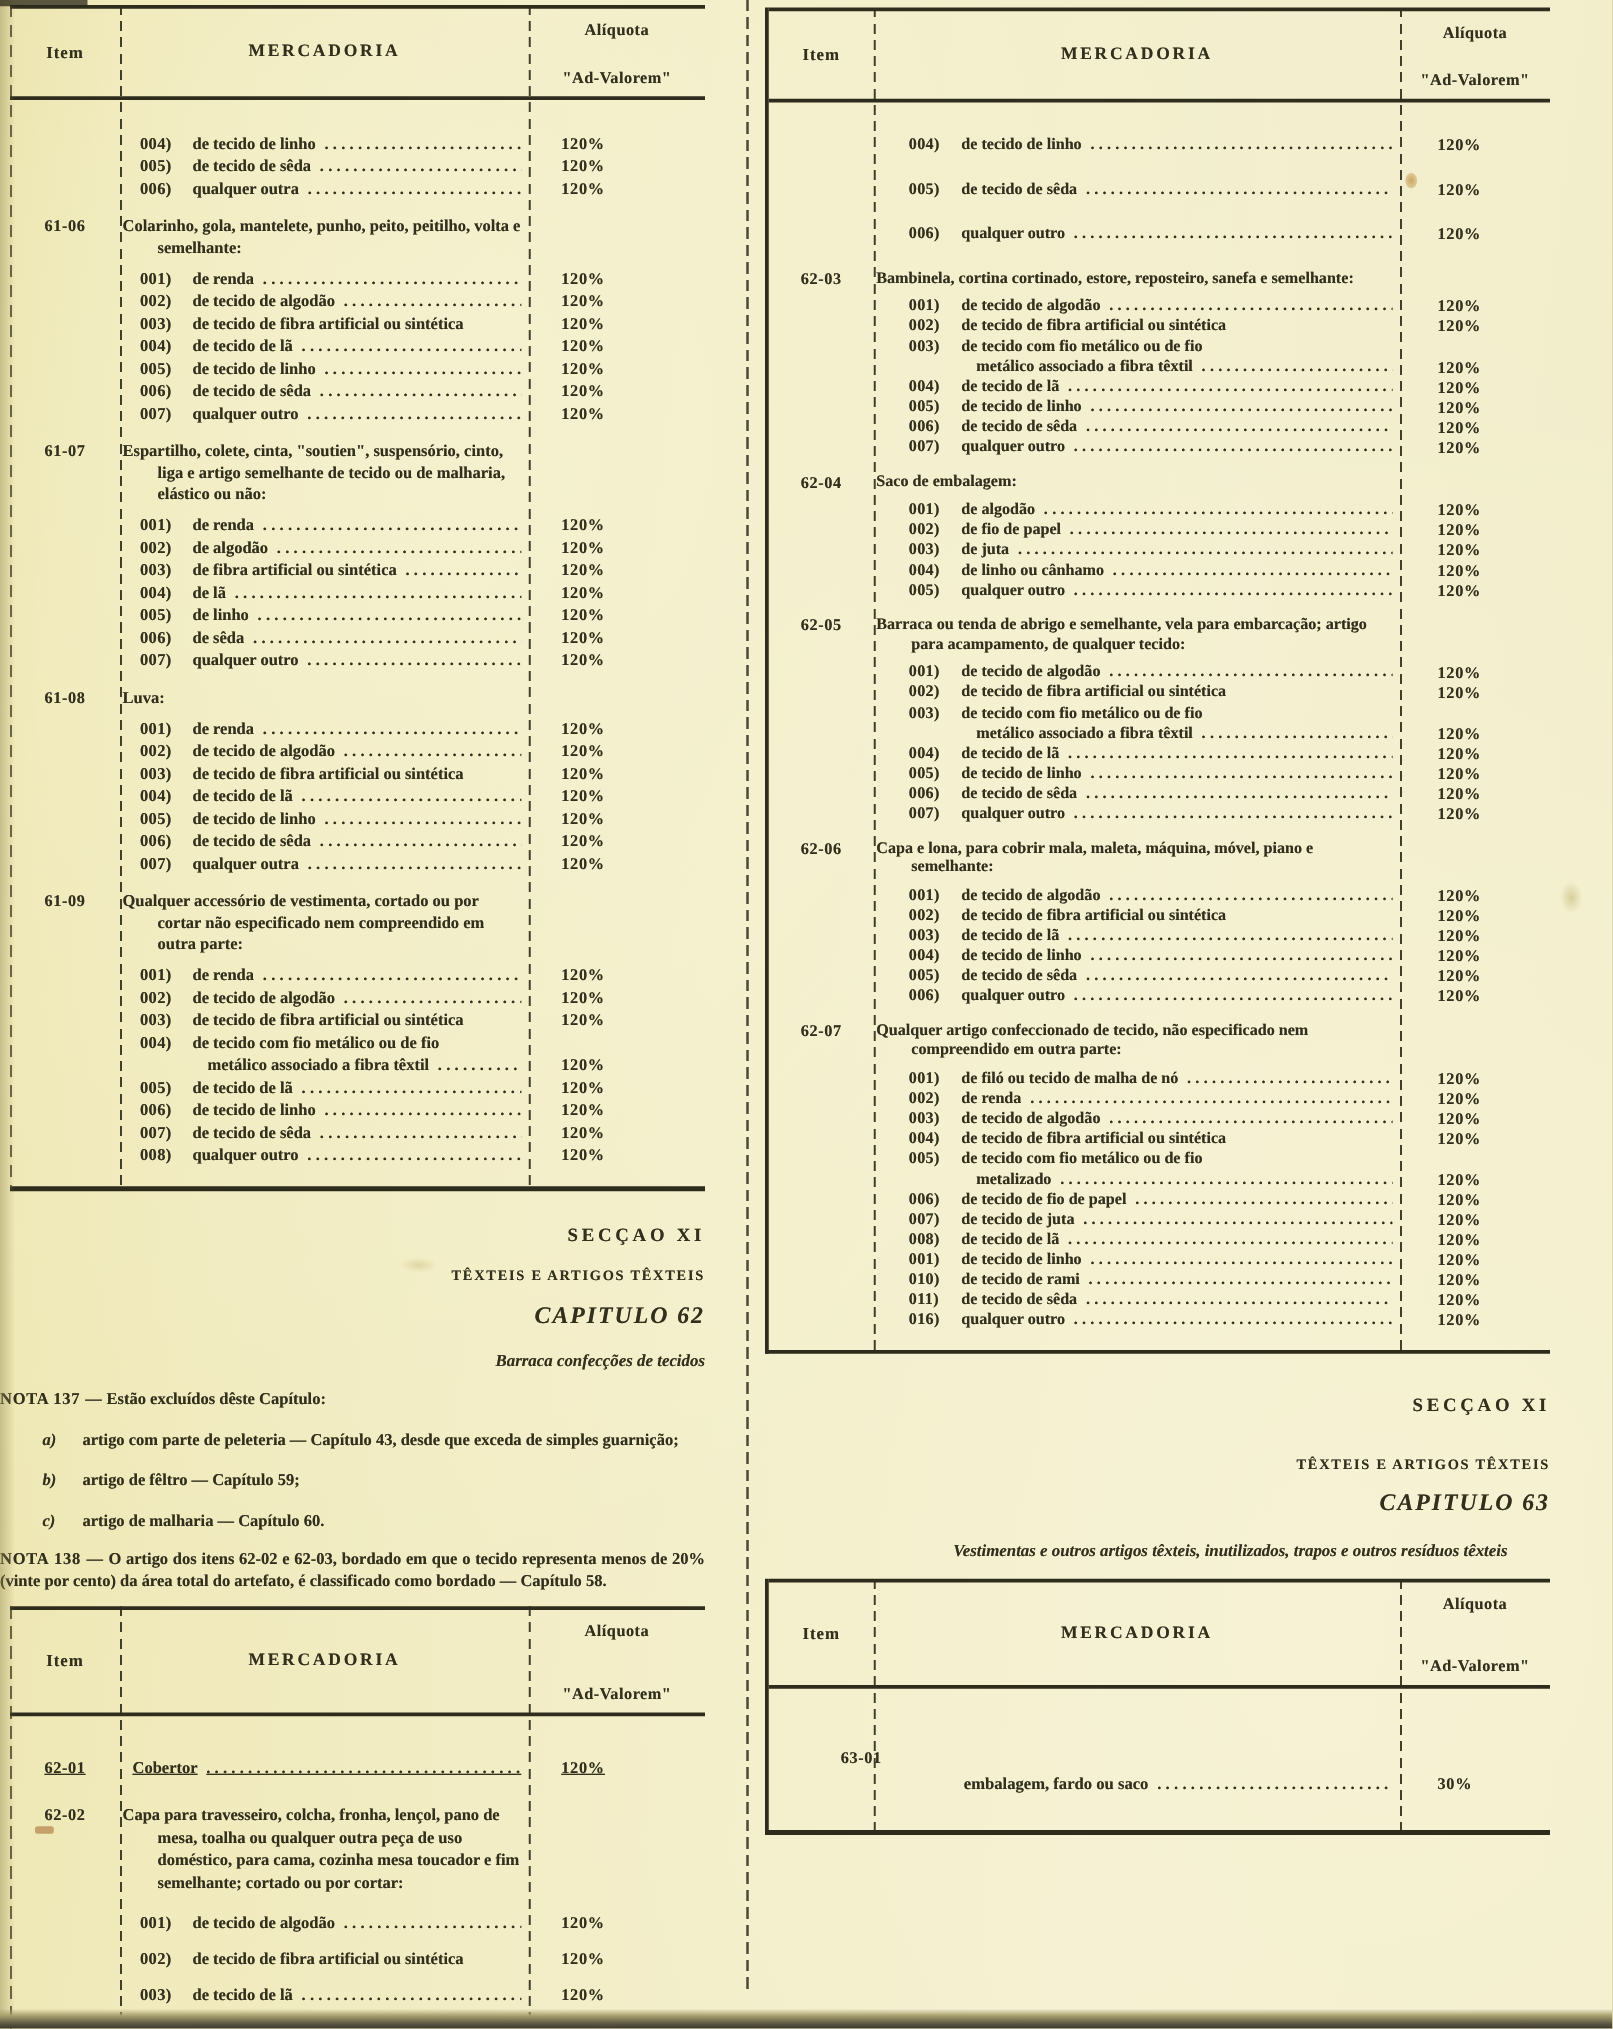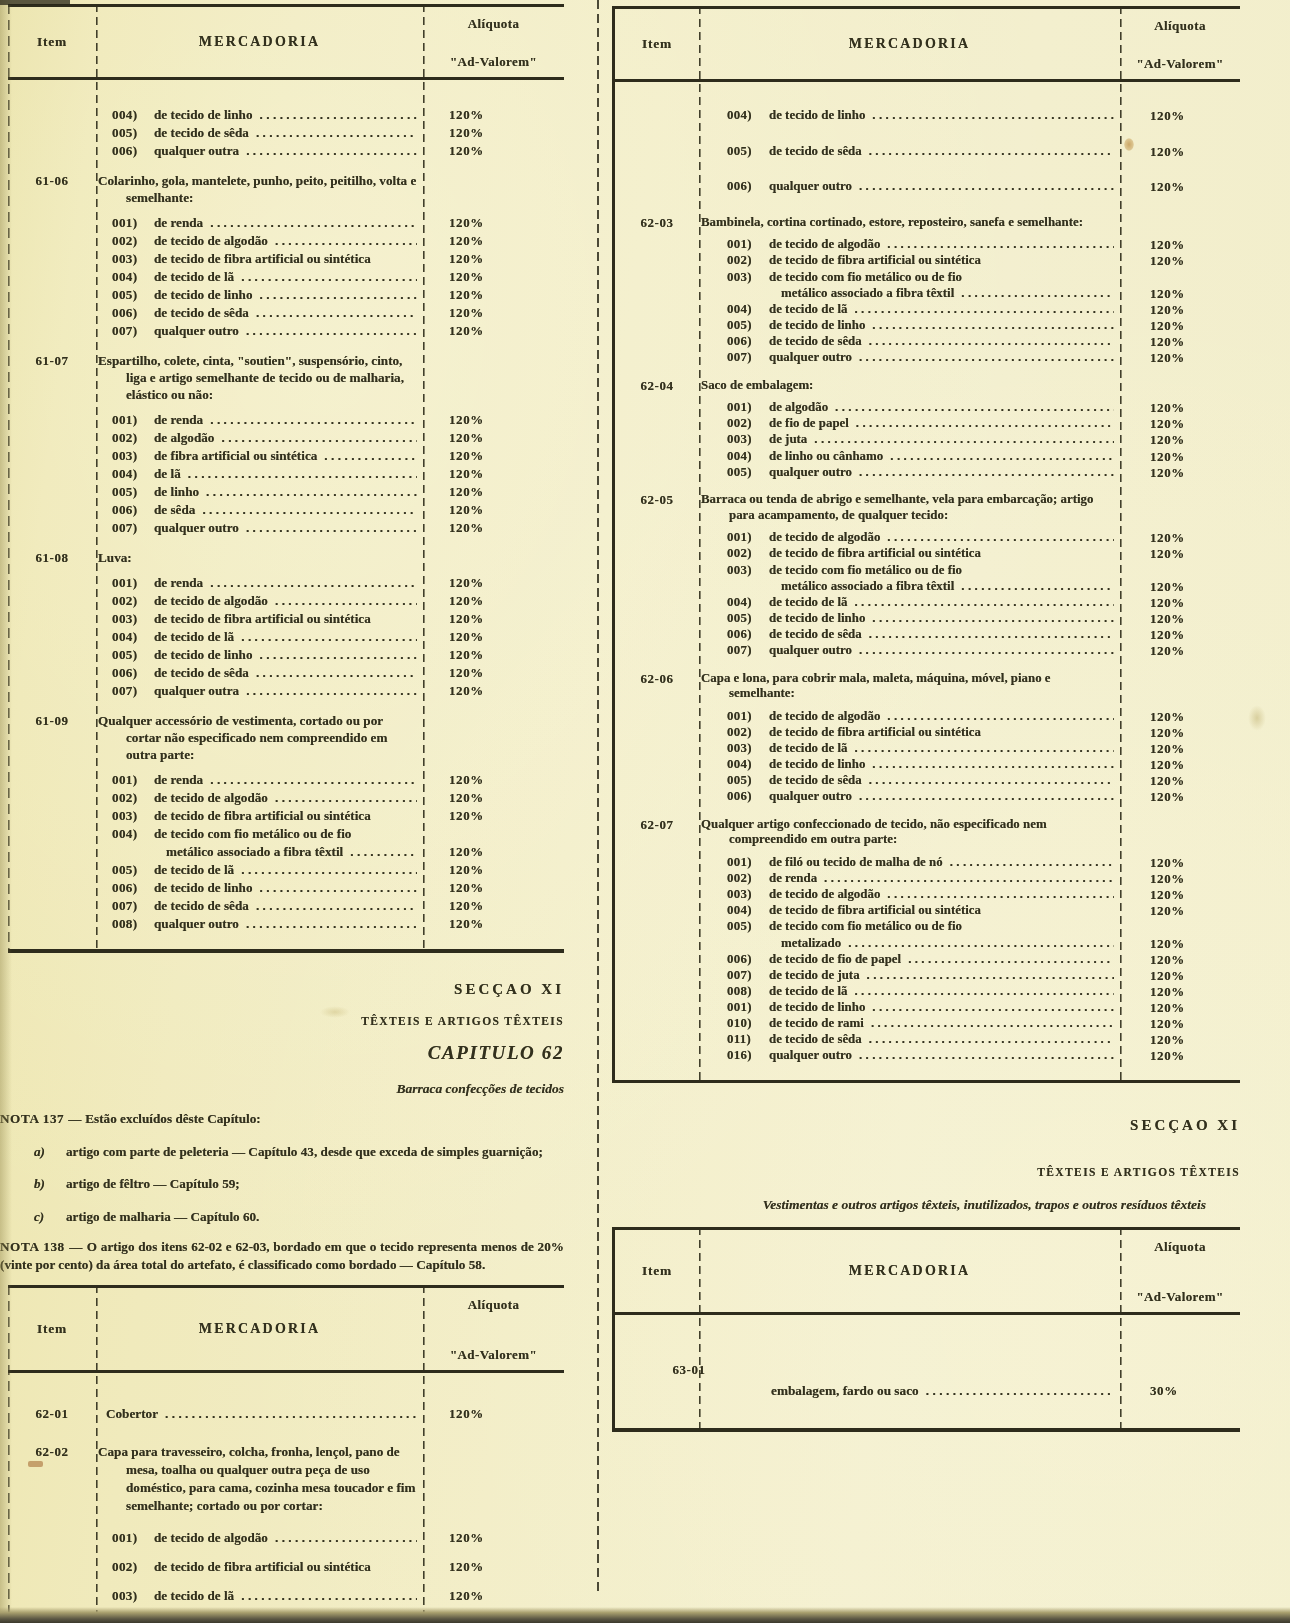--- a/index.html
+++ b/index.html
@@ -92,21 +92,21 @@
   .t-r1 .row.item{margin:12px 0 7px;}
   .row.item .c-desc{padding-left:30px;text-indent:-28px;}
   .t3 .row.item .c-desc{padding-left:40px;text-indent:-28px;margin-bottom:0;}
   .t3 .row.item{margin:0;}
   .row.item.irate{align-items:flex-end;margin:0 0 8px;}
   .row.item.irate .c-desc{display:flex;align-items:baseline;text-indent:0;padding-left:10px;}
 
   
   .t2 .row{line-height:18px;margin-bottom:11px;}
   .t2 .row.item{margin:20px 0 14px;}
-  .t2 .row.item.irate{margin:0 0 14px;}
+  .t2 .row.item.irate{margin:0 0 14px;text-decoration:underline;}
   .t-r1 .tbody > .row:nth-child(-n+3){margin-bottom:20px;}
 
   
   .sect{text-align:right;}
   .s1{font-size:15px;letter-spacing:3px;margin-top:28px;}
   .s2{font-size:11.5px;letter-spacing:1.4px;margin-top:17px;}
   .s3{font-size:19px;font-style:italic;letter-spacing:1.6px;margin-top:15px;}
   .s4{font-size:13.5px;font-style:italic;margin-top:16px;line-height:17px;}
   .sectr .s1{margin-top:34px;}
   .sectr .s2{margin-top:32px;}
@@ -959,20 +959,21 @@
               <span class="fill"></span>
             </div>
             <div class="c-rate">120%</div>
           </div>
         </div>
     </section>
 
     <div class="sect sectr">
       <div class="s1">SECÇAO XI</div>
       <div class="s2">TÊXTEIS E ARTIGOS TÊXTEIS</div>
+      <div class="s3">CAPITULO 63</div>
       <div class="s4">Vestimentas e outros artigos têxteis, inutilizados, trapos e outros resíduos têxteis</div>
     </div>
 
     <section class="ttable t-right t3 tall">
       <div class="thead">
         <div class="h1">Item</div>
         <div class="h2">MERCADORIA</div>
         <div class="h3">
           <div>Alíquota</div>
           <div>"Ad-Valorem"</div>

